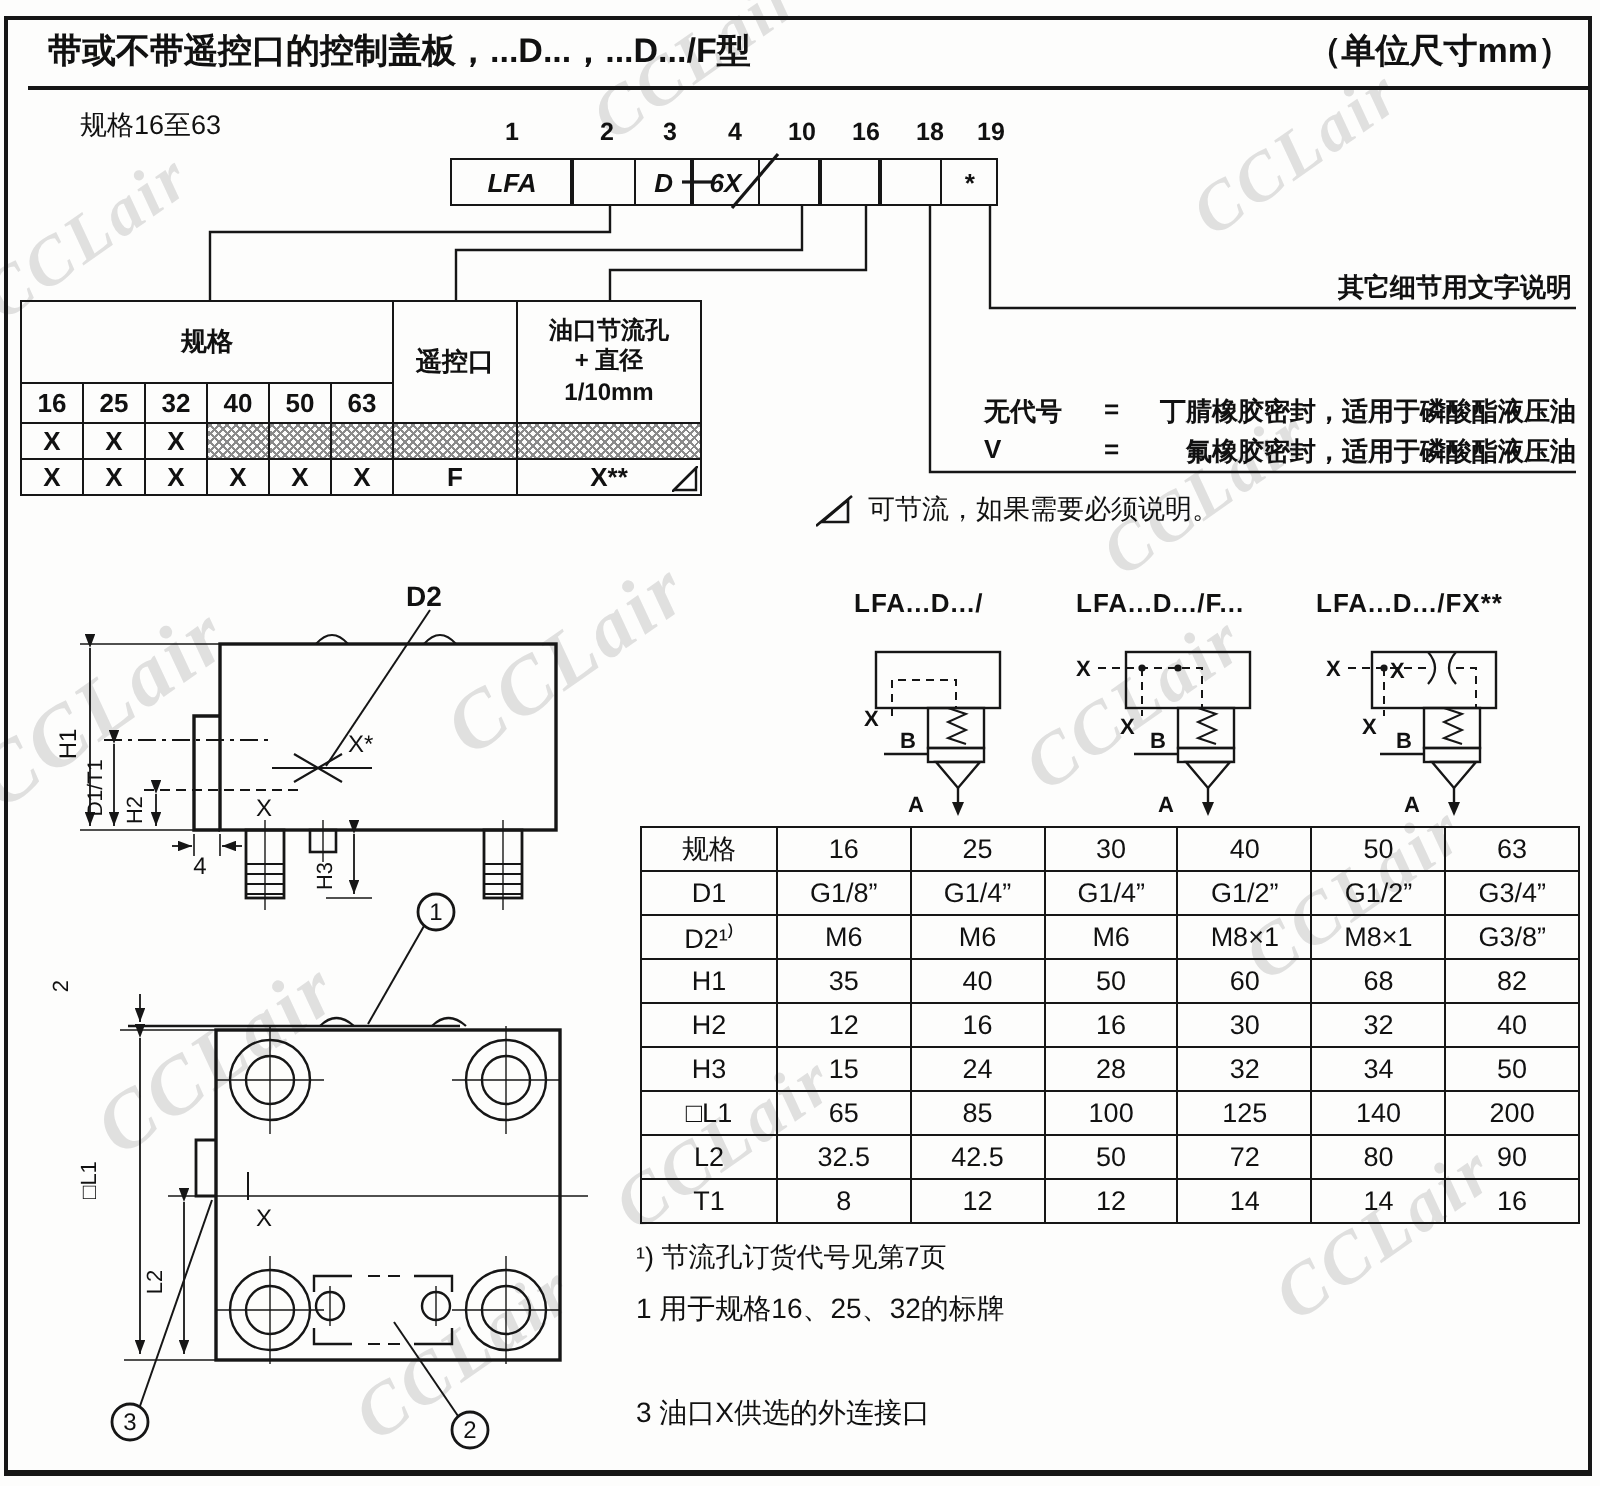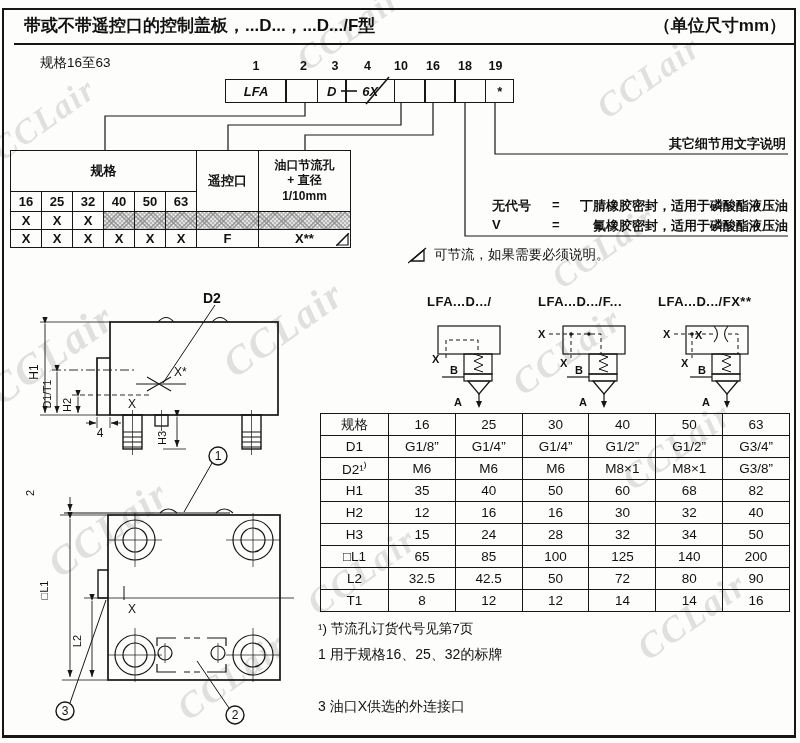--- a/index.html
+++ b/index.html
@@ -79,21 +79,21 @@
     <span style="width:32px">10</span>
     <span style="width:32px">16</span>
     <span style="width:32px">18</span>
     <span style="width:29px">19</span>
   </div>
 
   <div class="ordboxes">
     <div class="obox" style="width:62px">LFA</div>
     <div class="obox" style="width:33px"></div>
     <div class="obox" style="width:30px">D</div>
-    <div class="obox" style="width:50px">6X</div>
+    <div class="obox" style="width:35px">6X</div>
     <div class="obox" style="width:32px"></div>
     <div class="obox" style="width:32px"></div>
     <div class="obox" style="width:32px"></div>
     <div class="obox" style="width:29px">*</div>
   </div>
 
   <svg class="art" width="800" height="743" viewBox="0 0 800 743">
     <defs>
       <marker id="ah" markerWidth="9" markerHeight="6" refX="8" refY="3" orient="auto">
         <path d="M0,0 L8,3 L0,6 Z" fill="#161616"></path>

